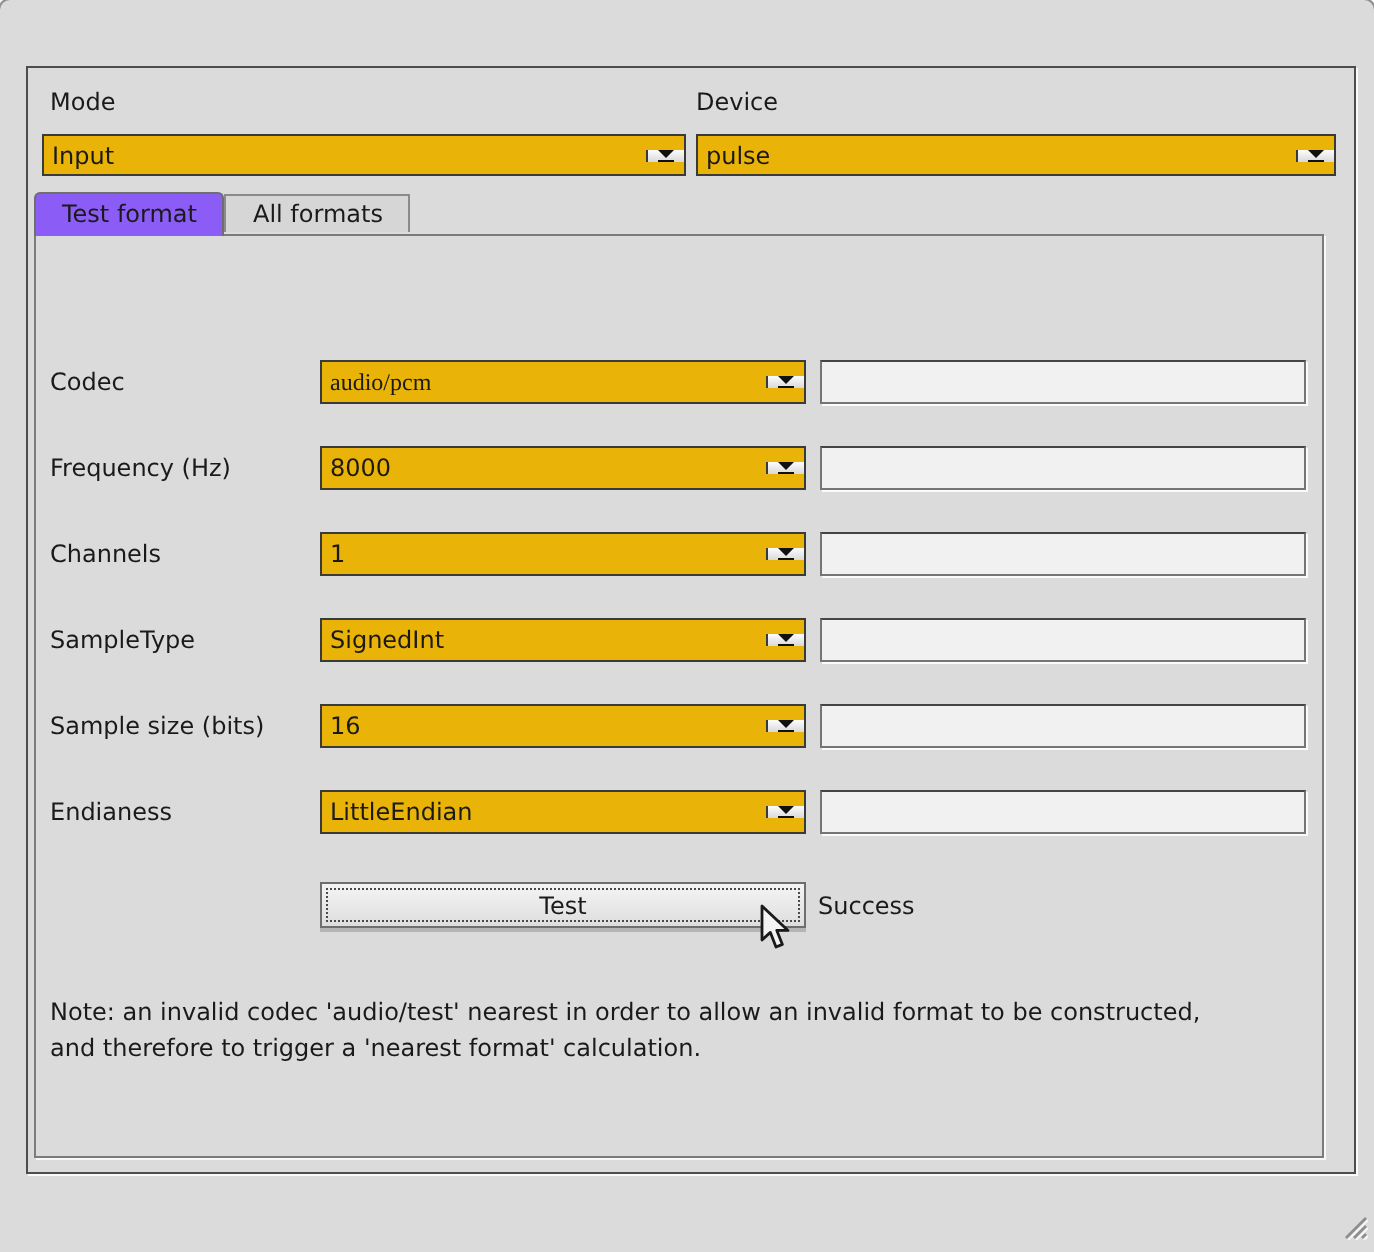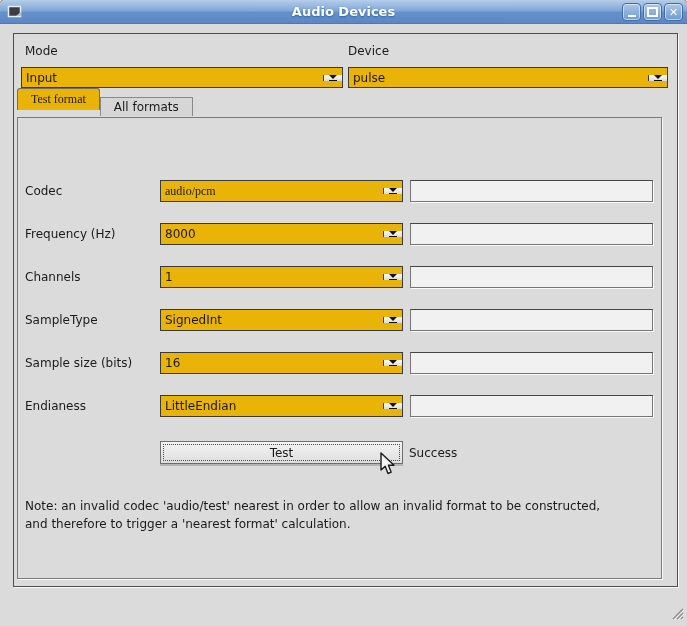--- a/index.html
+++ b/index.html
@@ -39,22 +39,22 @@
   .tab-pane{
     position:absolute; left:17px; top:117px; width:645px; height:462px; box-sizing:border-box;
     border:1px solid #7b7b7b; box-shadow:1px 1px 0 #f8f8f8; background:#dbdbdb; z-index:1;
   }
   .tabbar{position:absolute; left:17px; top:96px; height:22px; display:flex; align-items:flex-end; z-index:3;}
   .tab{
     height:19px; line-height:18px; padding:0 13px; box-sizing:border-box;
     background:#d6d6d6; border:1px solid #8a8a8a; border-bottom:none; margin-bottom:2px;
   }
   .tab.active{
-    height:22px; line-height:21px; background:#eab308; border:1px solid #6e6e6e; border-bottom:none;
-    border-radius:3px 3px 0 0; margin-bottom:8px;font-family:Liberation Serif, serif;
+    height:22px; line-height:21px; background:#8b5cf6; border:1px solid #6e6e6e; border-bottom:none;
+    border-radius:3px 3px 0 0; margin-bottom:0;
   }
   
   .lbl{position:absolute; white-space:nowrap;}
   .hdr-italic-lg{position:absolute; font-style:italic; font-size:13px; text-align:center;}
   .hdr-italic-sm{position:absolute; font-style:italic; font-size:11px; text-align:center;}
   
   .combo{
     position:absolute; background:#eab308; border:1px solid #3a3a3a; box-sizing:border-box;
     display:flex; align-items:center; z-index:2;
   }
@@ -83,40 +83,20 @@
   
   .note-line{position:absolute; left:25px; white-space:nowrap; z-index:2;}
   .cursor{position:absolute; left:380px; top:452px; z-index:5;}
   .resize-grip{position:absolute; right:3px; bottom:3px; z-index:2;}
 </style>
 </head>
 <body>
 
 <div class="window">
 
-  <div class="titlebar">
-    <span class="win-icon">
-      <svg width="16" height="16" viewBox="0 0 16 16">
-        <rect x="1.5" y="2.5" width="12" height="10" fill="#3a4046" stroke="#e9edf2" stroke-width="1.5"></rect>
-        <path d="M9 12 L14 12 L14 8 Z" fill="#b8bfc6"></path>
-      </svg>
-    </span>
-    <div class="title">Audio Devices</div>
-    <div class="tb-buttons">
-      <div class="tb-btn">
-        <span class="glyph-min"></span>
-      </div>
-      <div class="tb-btn">
-        <span class="glyph-max"></span>
-      </div>
-      <div class="tb-btn">
-        <span class="glyph-close">✕</span>
-      </div>
-    </div>
-  </div>
 
   <div class="outer-frame"></div>
 
   <div class="lbl" style="left:25px; top:44px;">Mode</div>
   <div class="combo" style="left:21px; top:67px; width:322px; height:21px;">
     <span class="val">Input</span>
     <span class="arrowbtn">
         <span class="tri"></span>
         <span class="bar"></span>
       </span>

